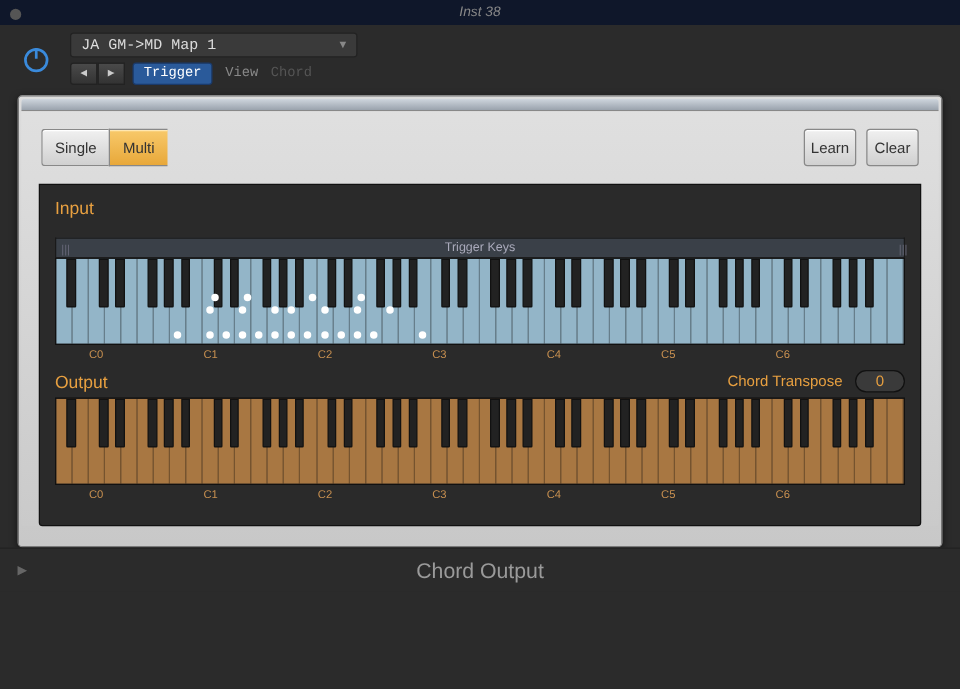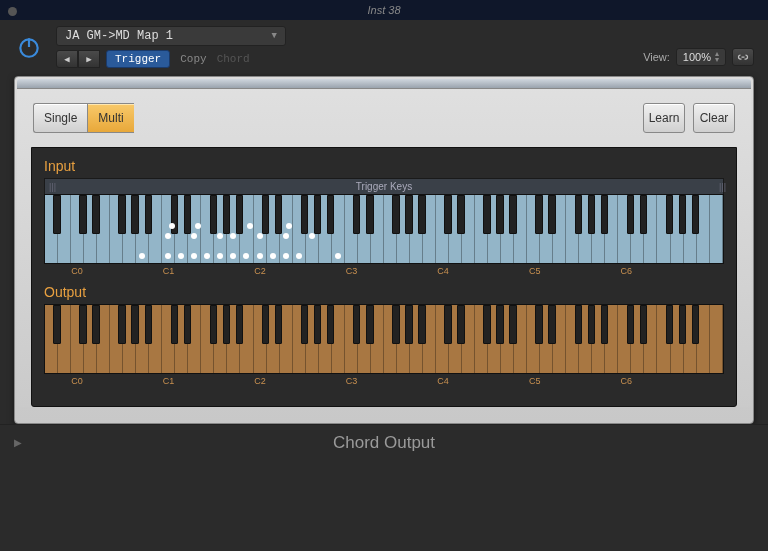--- a/index.html
+++ b/index.html
@@ -131,21 +131,21 @@
     margin: 0 14px 14px 14px;
     background: #2a2a2a;
     border: 1px solid #111;
     border-radius: 0 0 3px 3px;
     padding: 10px 12px 12px 12px;
   }
   .section-label {
     color: #e8a040;
     font-size: 14px;
     font-weight: 500;
-    margin-bottom: 4px;
+    margin-bottom: 16px;
   }
   .trigger-header {
     background: #3a4048;
     border: 1px solid #1a1a1a;
     border-bottom: none;
     text-align: center;
     color: #aab;
     font-size: 10px;
     padding: 2px 0;
     display: flex; justify-content: space-between; align-items: center;
@@ -245,37 +245,25 @@
   </div>
   <div class="tool-col">
     <div class="preset-select">
       <span>JA GM-&gt;MD Map 1</span>
       <span class="chev">▼</span>
     </div>
     <div class="btn-row">
       <div class="nav-btn">◀</div>
       <div class="nav-btn">▶</div>
       <div class="compare">Trigger</div>
-      <div class="text-btn">Copy</div>
+      <div class="text-btn">View</div>
       <div class="text-btn disabled">Chord</div>
     </div>
   </div>
   <div class="spacer"></div>
-  <div class="view-group" style="align-self:flex-end; margin-bottom:2px;">
-    <span class="view-label">View:</span>
-    <div class="zoom-box">
-      <span>100%</span>
-      <span class="stepper">▴<br>▾</span>
-    </div>
-    <div class="link-btn">
-      <svg width="12" height="10" viewBox="0 0 24 16" stroke="#bbb" stroke-width="2.5" fill="none">
-        <path d="M9 8 H15 M7 4a4 4 0 0 0 0 8h2 M17 4a4 4 0 0 1 0 8h-2"></path>
-      </svg>
-    </div>
-  </div>
 </div>
 
 <div class="plugin-frame">
   <div class="plugin-inner">
     <div class="top-strip"></div>
     <div class="mode-row">
       <div class="mode-btn">Single</div>
       <div class="mode-btn active">Multi</div>
       <div class="flex-spacer"></div>
       <div class="action-btn">Learn</div>
@@ -496,20 +484,24 @@
           <span class="blank">.</span>
           <span class="blank">.</span>
           <span class="blank">.</span>
           <span class="blank">.</span>
           <span class="blank">.</span>
           <span class="blank">.</span>
         </div>
 
       <div class="output-header">
         <div class="section-label" style="margin:0">Output</div>
+        <div class="transpose-group">
+          <span class="transpose-label">Chord Transpose</span>
+          <span class="transpose-val">0</span>
+        </div>
       </div>
       <div class="keyboard-wrap kb-output">
         <div class="keyboard" id="kb-output">
             <div class="white-key">
               <div class="black-key"></div>
             </div>
             <div class="white-key"></div>
             <div class="white-key">
               <div class="black-key"></div>
             </div>

